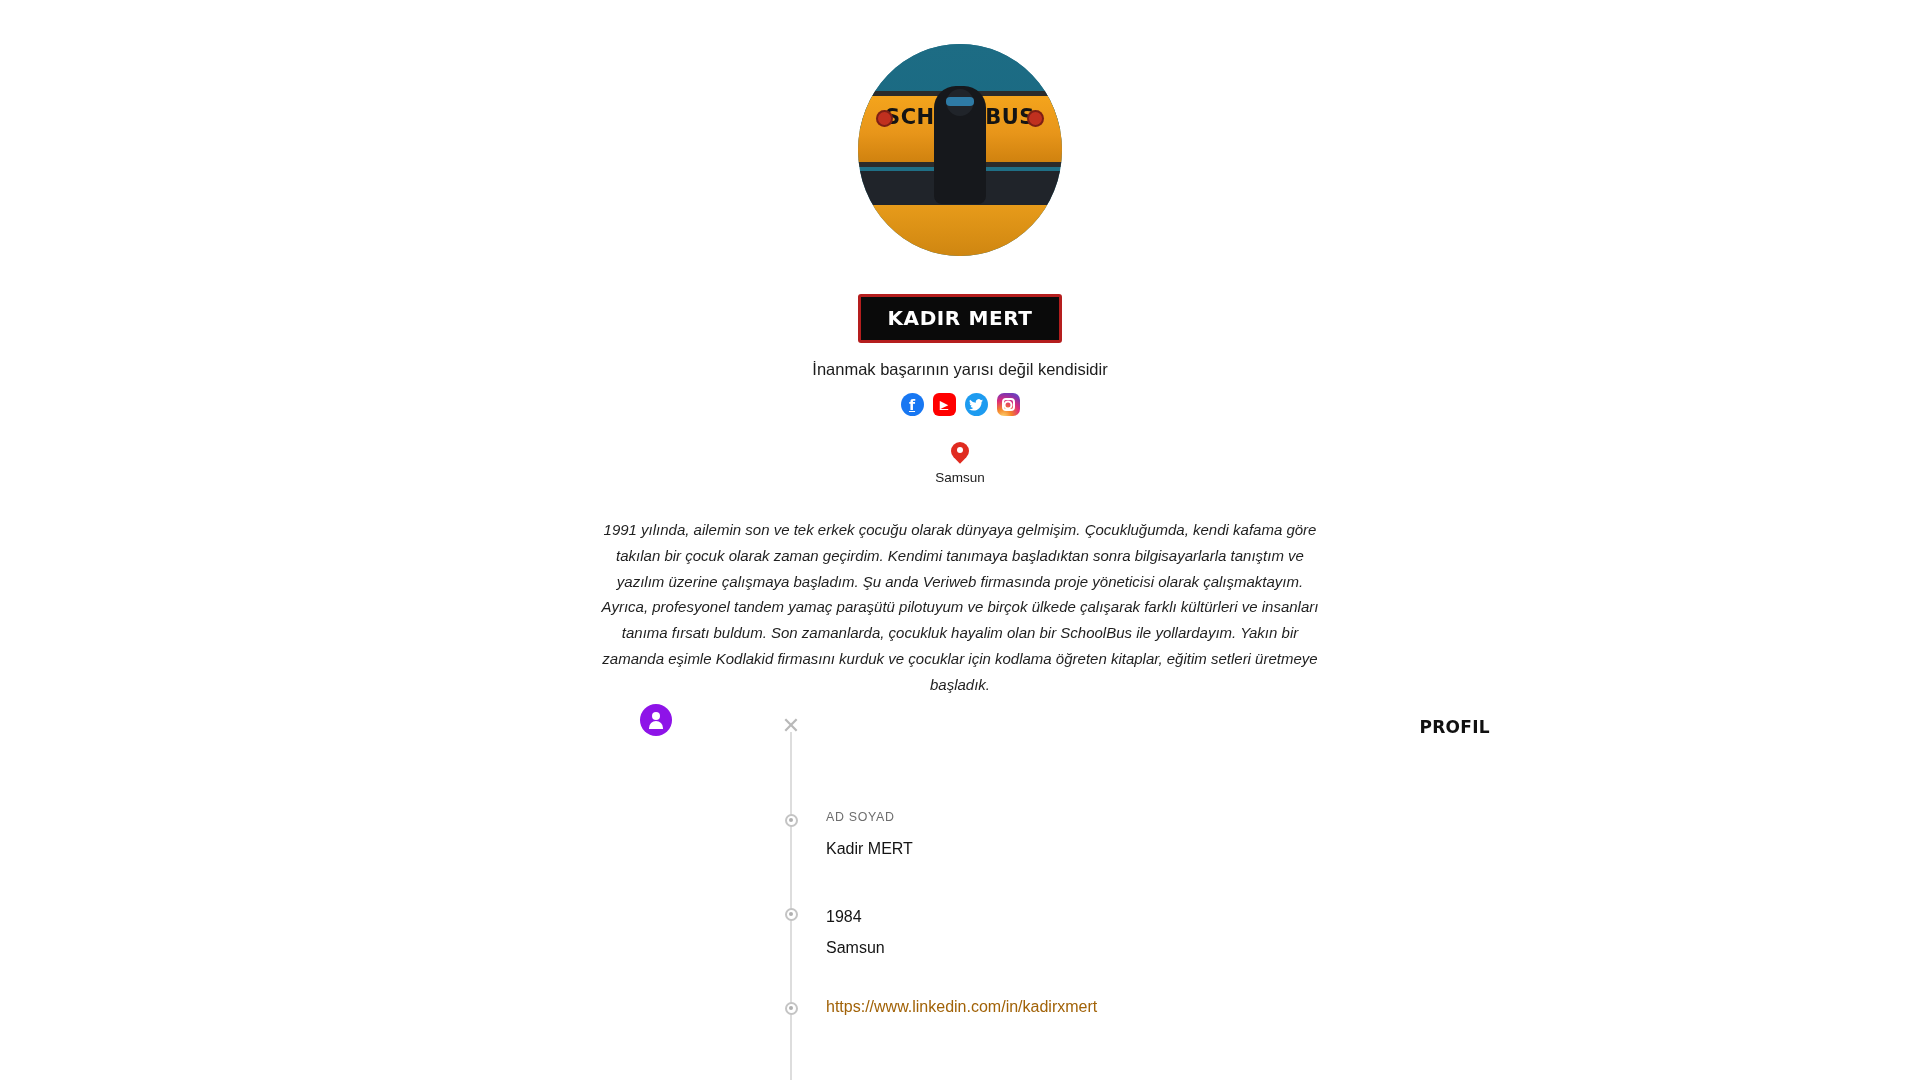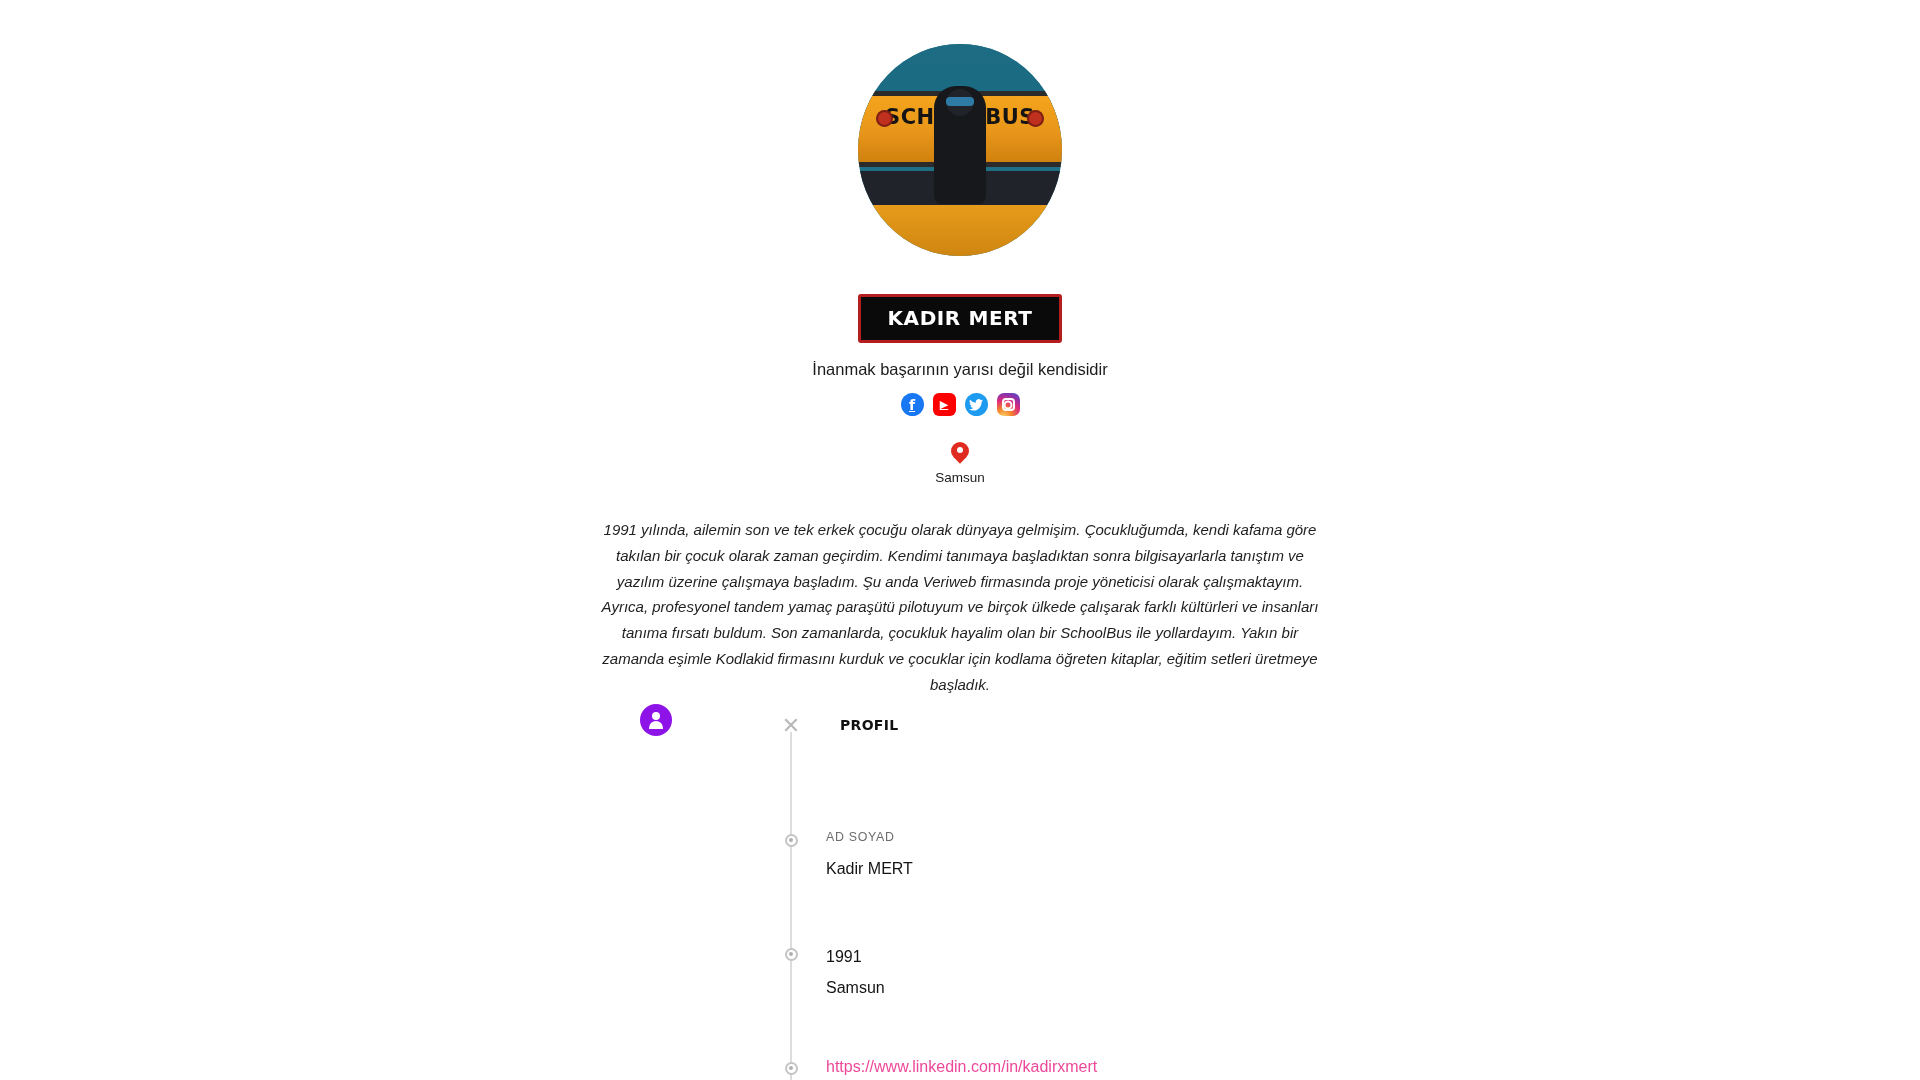--- a/index.html
+++ b/index.html
@@ -206,21 +206,21 @@
     left: 0; top: 16px;
     width: 2px;
     height: 360px;
     background: #dddddd;
   }
   .tl-row {
     position: relative;
     padding-left: 50px;
     min-height: 70px;
   }
-  .tl-row + .tl-row { margin-top: 44px; padding-left: 36px; }
+  .tl-row + .tl-row { margin-top: 24px; padding-left: 36px; }
 
   .tl-marker {
     position: absolute;
     left: -9px; top: 0;
     width: 20px; height: 20px;
     display: flex; align-items: center; justify-content: center;
   }
   .tl-marker .cross {
     color: #b9b9b9;
     font-size: 22px;
@@ -264,43 +264,44 @@
     content: "";
     position: absolute; left: 2px; top: 10px;
     width: 14px; height: 8px;
     border-radius: 7px 7px 0 0;
     background: #ffffff;
   }
 
   .section-title {
     font-family: "DejaVu Sans", sans-serif;
     font-weight: bold;
-    font-size: 14px;
+    font-size: 17px;
     letter-spacing: 0.3px;
     color: #111111;
     margin: 0;
     padding-top: 1px;
+    text-align: right;
   }
 
   .field-label {
     font-size: 12.4px;
     letter-spacing: 0.7px;
     color: #6d6d6d;
     text-transform: uppercase;
     margin-bottom: 12px;
   }
   .field-value {
     font-size: 16px;
     color: #141414;
     line-height: 1.62;
   }
   .field-value + .field-value { margin-top: 5px; }
   .link-value {
     font-size: 16px;
-    color: #ec4899;
+    color: #a16207;
     text-decoration: none;
   }
 </style>
 </head>
 <body>
 
 <div class="page">
 
   <div class="hero">
 
@@ -363,21 +364,21 @@
             <span class="ring"></span>
           </div>
         <div class="field-label">AD SOYAD</div>
         <div class="field-value">Kadir MERT</div>
       </div>
 
       <div class="tl-row">
         <div class="tl-marker">
             <span class="ring"></span>
           </div>
-        <div class="field-value">1991</div>
+        <div class="field-value">1984</div>
         <div class="field-value">Samsun</div>
       </div>
 
       <div class="tl-row">
         <div class="tl-marker">
             <span class="ring"></span>
           </div>
         <a class="link-value" href="#">https://www.linkedin.com/in/kadirxmert</a>
       </div>
 

